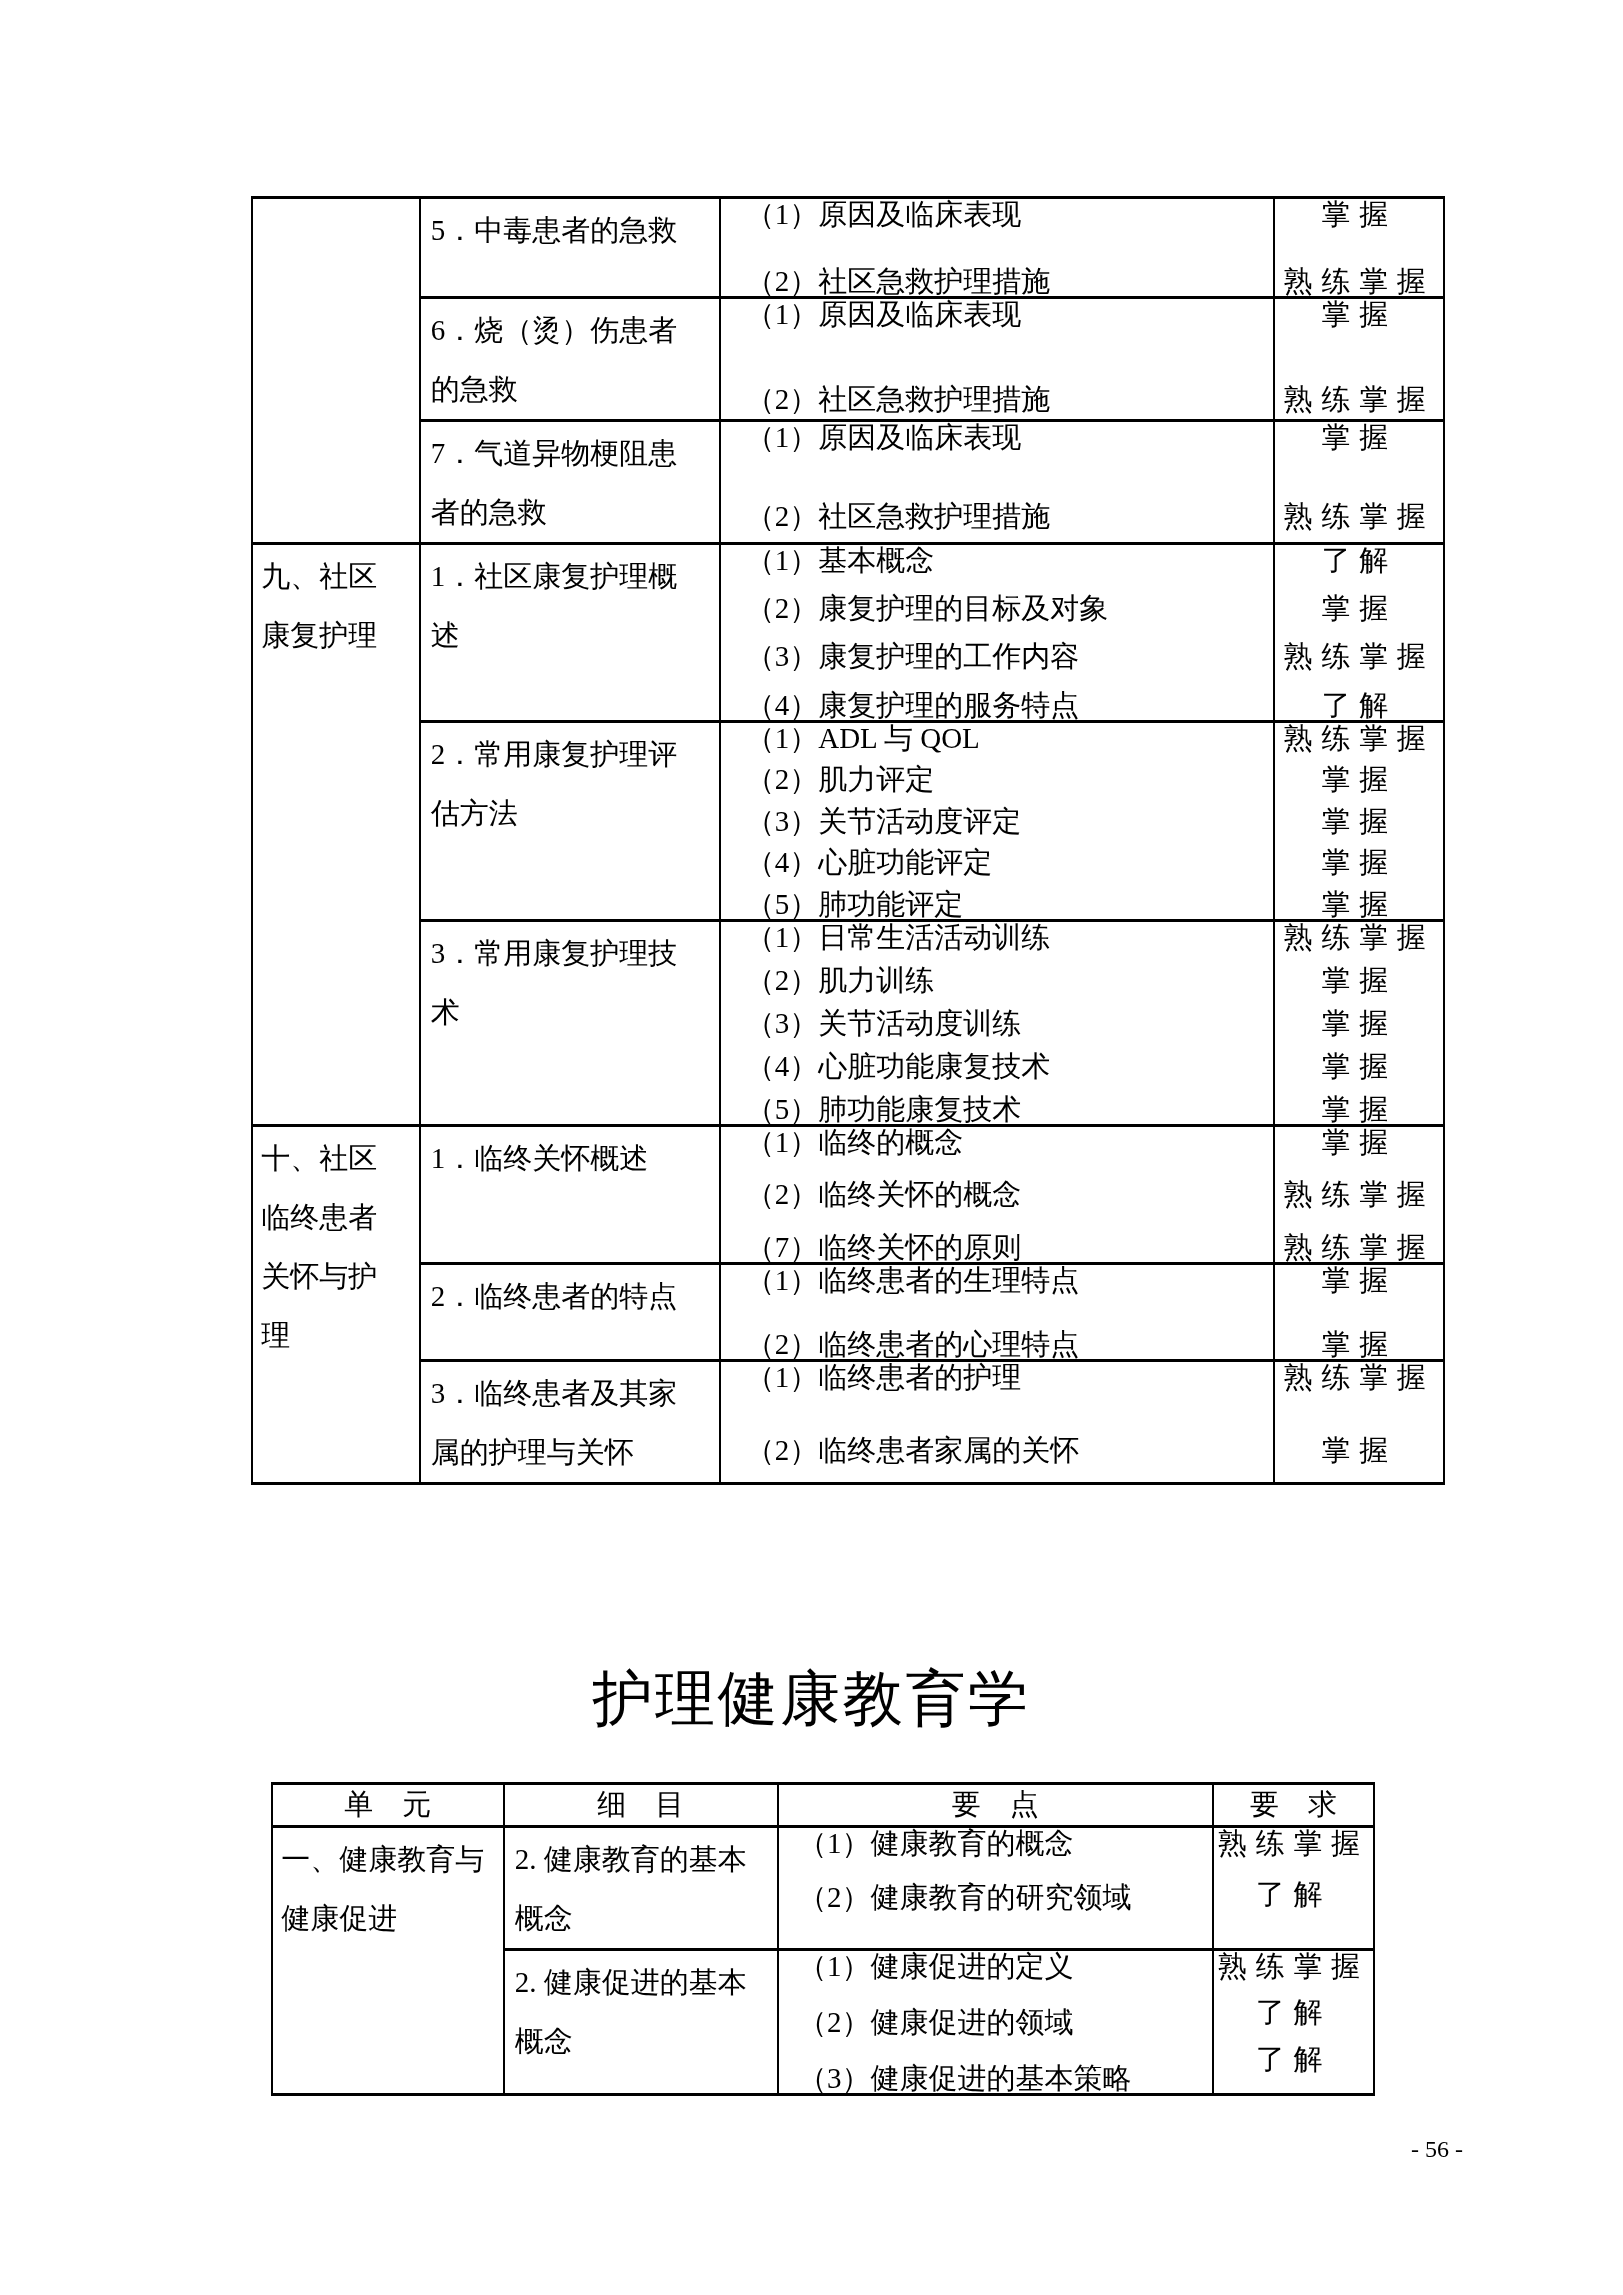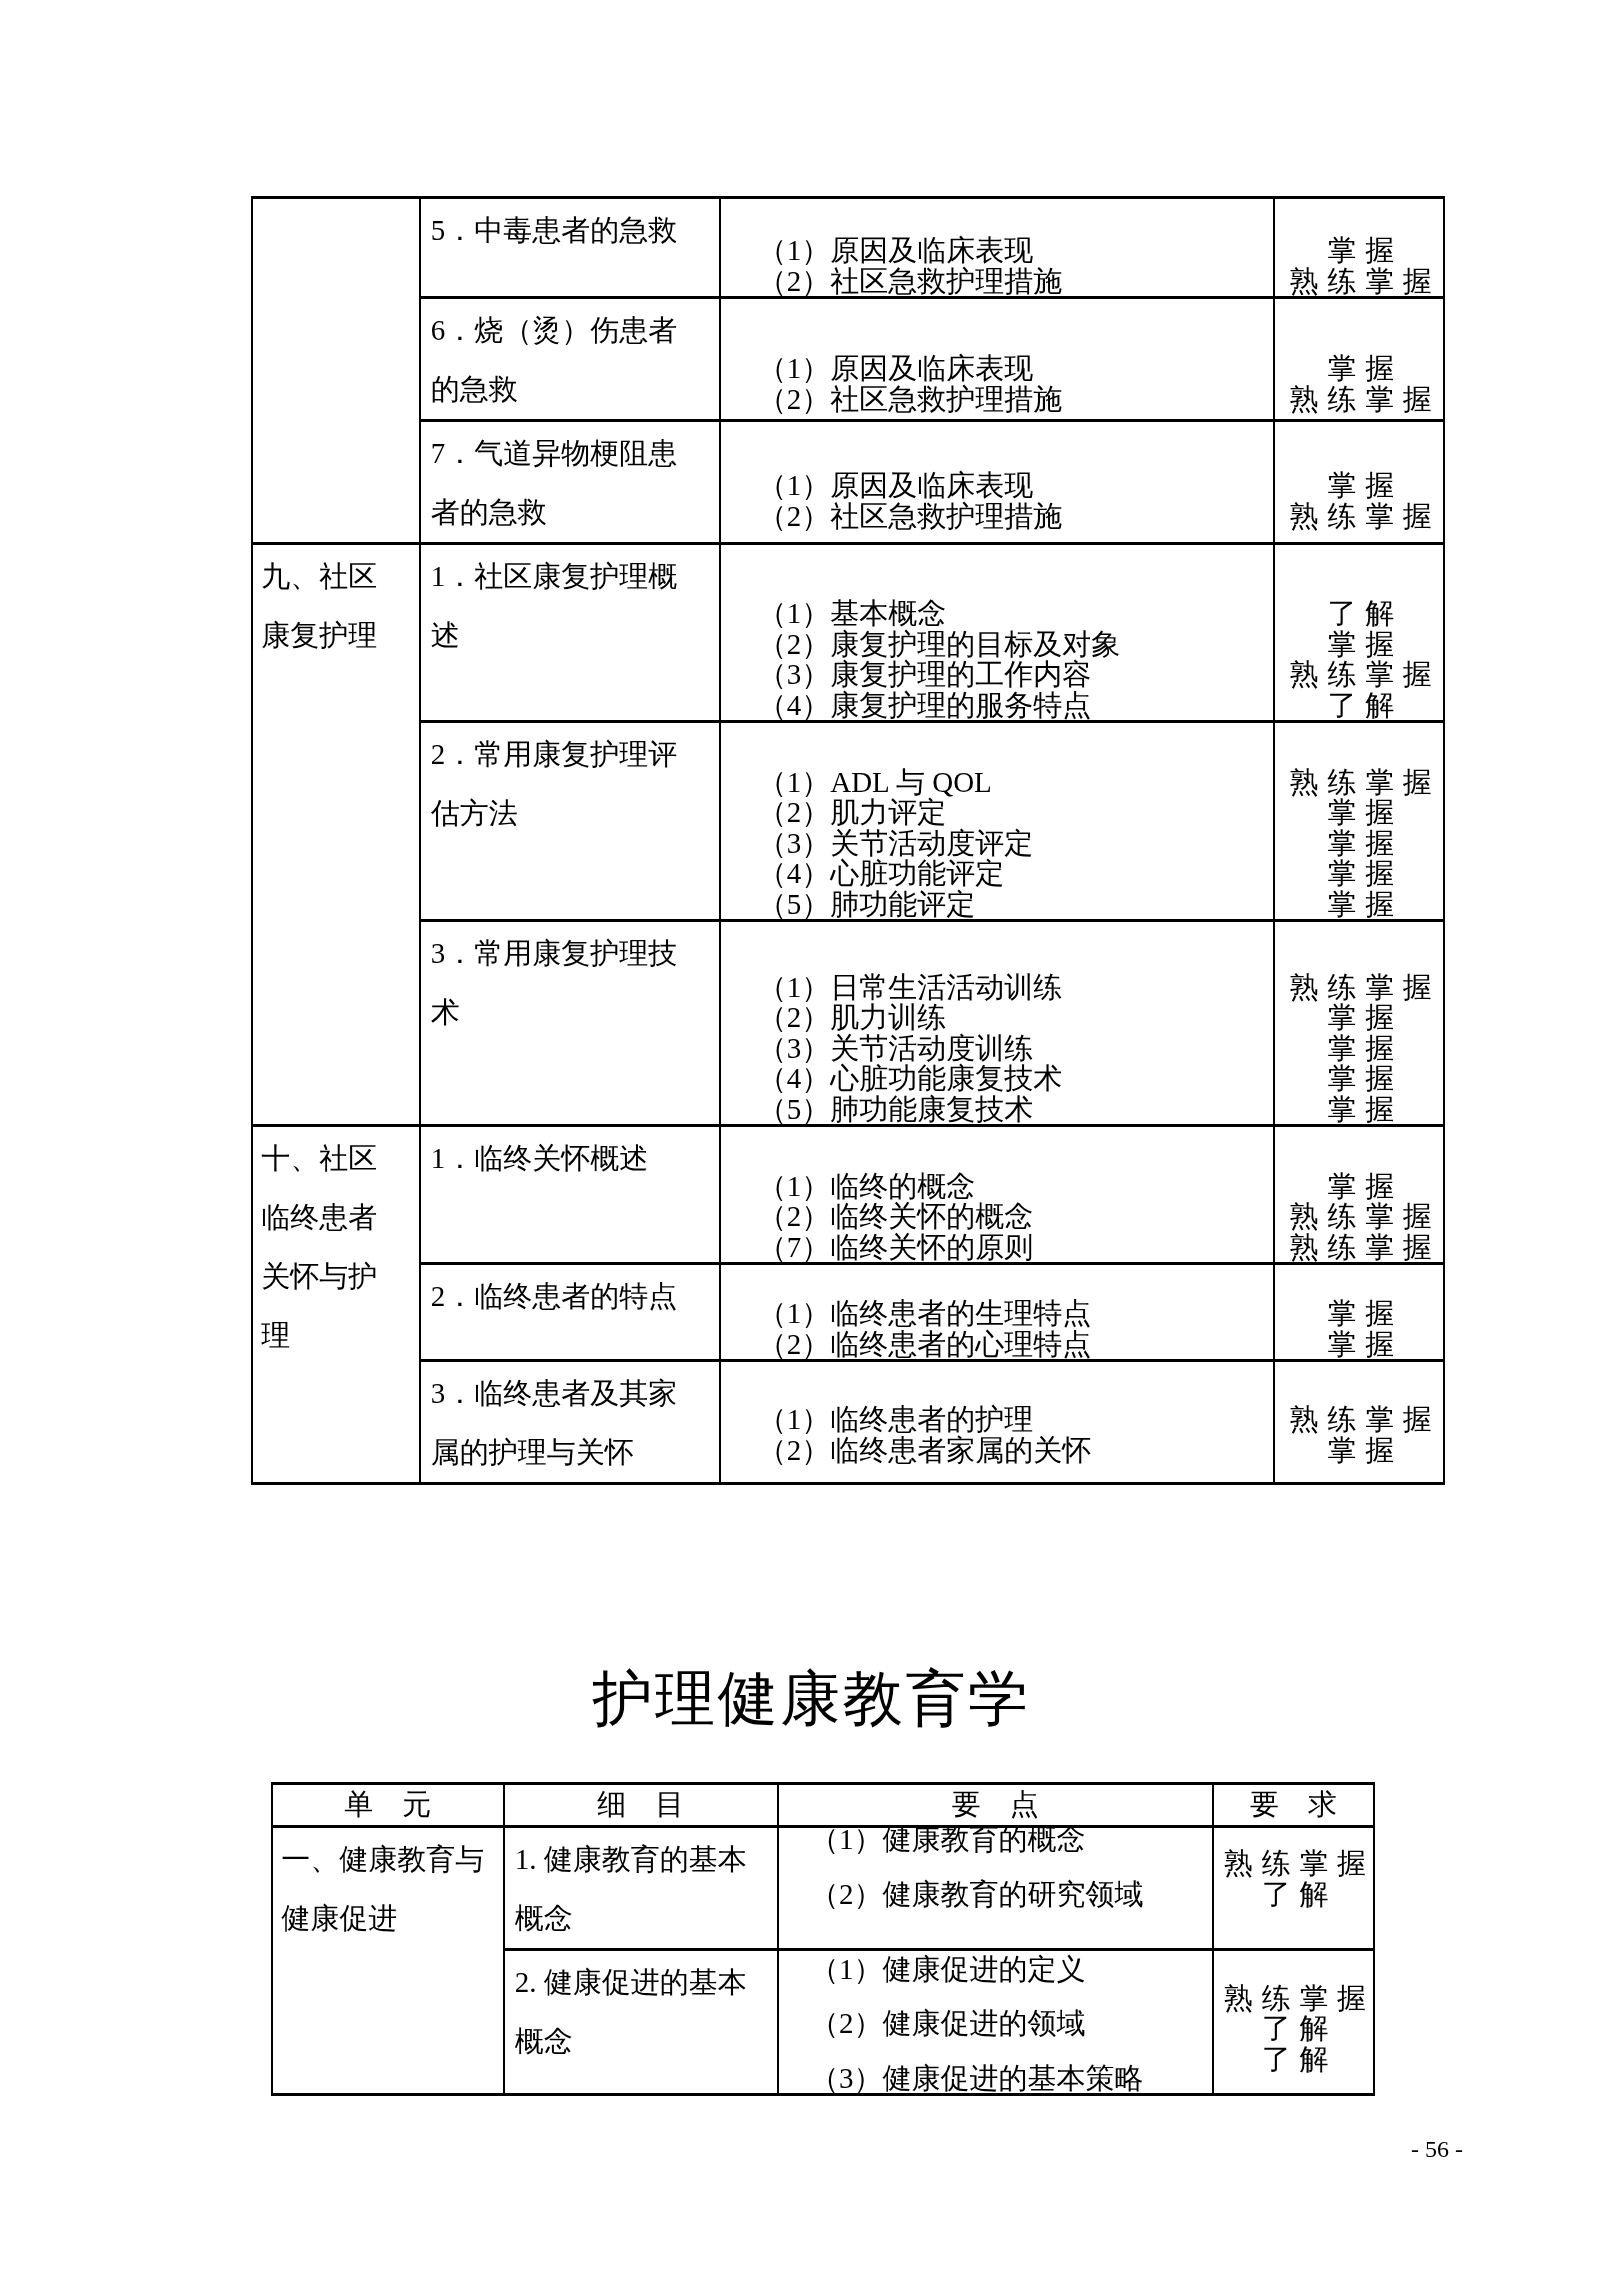--- a/index.html
+++ b/index.html
@@ -26,22 +26,21 @@
   .cell-text {
     font-size: 29px;
     line-height: 59px;
     white-space: pre;
   }
   td.unit .cell-text { padding: 2px 3.1px 0 8.2px; }
   td.item .cell-text { padding: 2px 3.1px 0 10.2px; }
   .vflex {
     display: flex;
     flex-direction: column;
-    justify-content: flex-end;
-    margin-left: 12px;
+    justify-content: space-between;
   }
   td.points .vflex { padding-left: 24.5px; align-items: flex-start; }
   #table2 td.points .vflex { padding-left: 19.4px; gap: 24px; }
   td.req .vflex { align-items: center; }
   .point-line { font-size: 29px; line-height: 1.05; white-space: pre; }
   .req-line {
     font-size: 29px; line-height: 1.05; white-space: pre;
     letter-spacing: 0.30em; text-align: center;
   }
   td.th {
@@ -292,21 +291,21 @@
     <td class="th">要　点</td>
     <td class="th">要　求</td>
   </tr>
 
   <tr style="height:81px">
     <td class="unit" rowspan="2">
       <div class="cell-text">一、健康教育与
 健康促进</div>
     </td>
     <td class="item">
-      <div class="cell-text">1. 健康教育的基本
+      <div class="cell-text">2. 健康教育的基本
 概念</div>
     </td>
     <td class="points">
       <div class="vflex" style="height:81px">
         <div class="point-line">（1）健康教育的概念</div>
         <div class="point-line">（2）健康教育的研究领域</div>
       </div>
     </td>
     <td class="req">
       <div class="vflex" style="height:81px">

